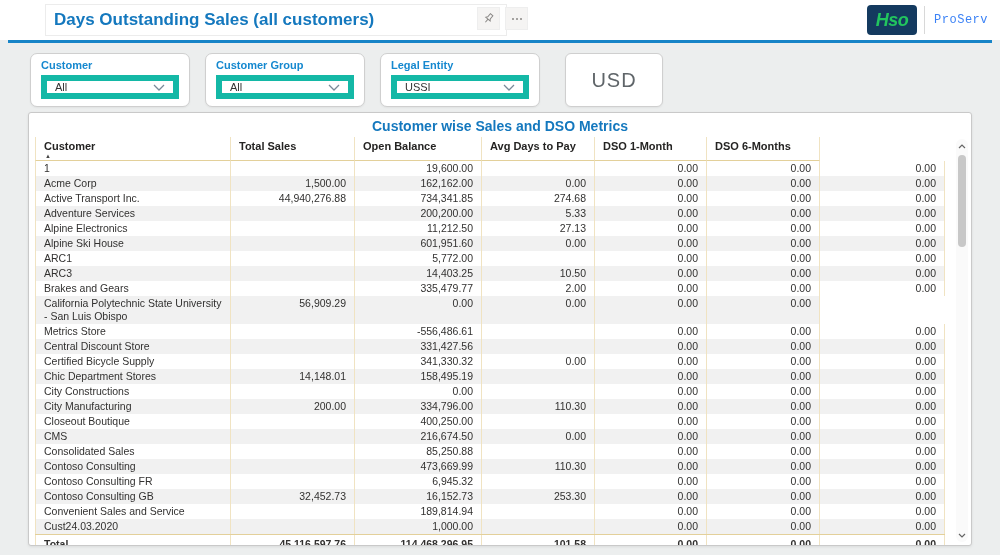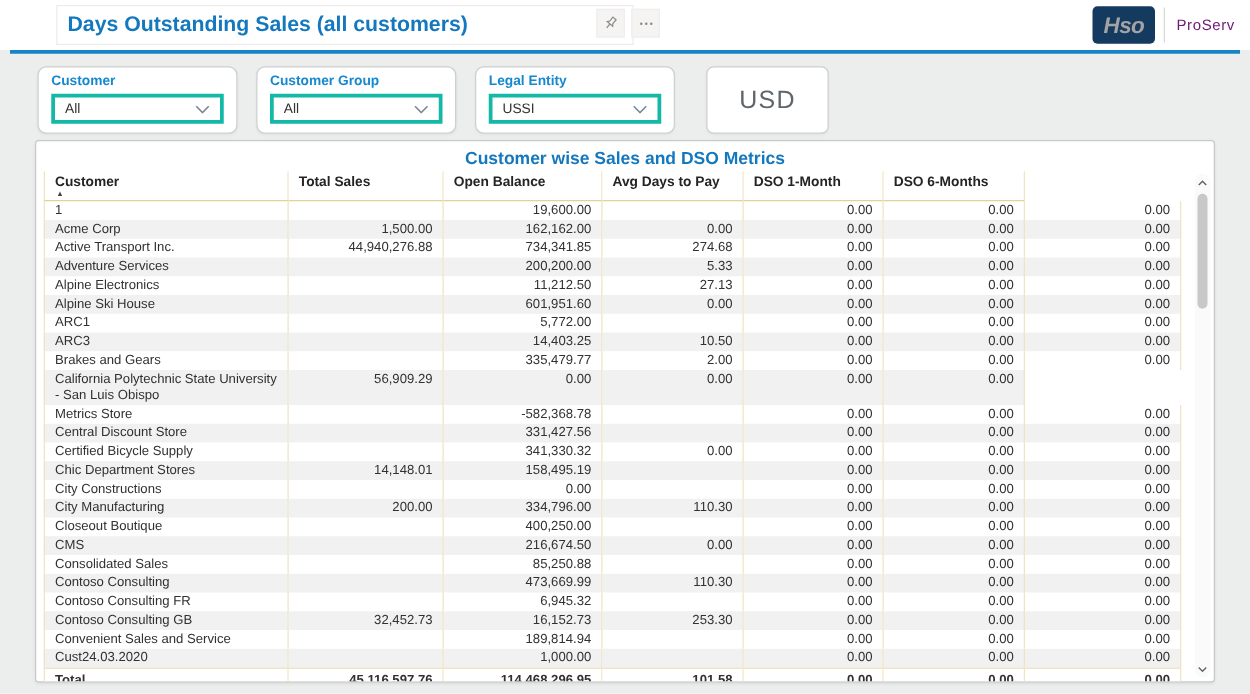--- a/index.html
+++ b/index.html
@@ -23,39 +23,39 @@
   .page-title { color:#1478be; font-size:17px; font-weight:bold; white-space:nowrap; }
   .topbar-actions { position:absolute; left:477px; top:7px; display:flex; gap:5px; }
   .icon-btn {
     width:23px; height:23px; background:#f5f4f3; border:1px solid #eeeeee;
     display:flex; align-items:center; justify-content:center; cursor:pointer;
   }
   .dots { display:flex; gap:2px; }
   .dots i { width:2px; height:2px; background:#8a8886; border-radius:50%; display:block; }
   .logo-area { position:absolute; right:12px; top:5px; display:flex; align-items:center; }
   .logo-box {
-    background:#143a5f; color:#a3a3a3; border-radius:4px;
+    background:#143a5f; color:#22c55e; border-radius:4px;
     width:50px; height:30px; display:flex; align-items:center; justify-content:center;
     font-weight:bold; font-style:italic; font-size:18px; letter-spacing:-0.5px;
   }
   .logo-divider { width:1px; height:28px; background:#d8d8d8; margin:0 9px 0 7px; }
   .logo-suffix {
-    font-family:Liberation Sans, sans-serif; color:#701a75; font-size:12px; letter-spacing:0.5px;
+    font-family:Liberation Mono, monospace; color:#3b82f6; font-size:12px; letter-spacing:0.5px;
   }
   .blue-rule { height:3px; background:#1784c7; margin:0 8px; }
   
   .filters { display:flex; align-items:flex-start; padding:10px 0 0 30px; height:66px; }
   .filter-card {
     width:160px; height:54px; background:#fff; border:1px solid #cfcfcf; border-radius:7px;
     padding:5px 10px 0 10px; margin-right:15px; box-shadow:0 1px 2px rgba(0,0,0,0.05);
   }
   .filter-card:nth-child(3) { margin-right:25px; }
   .filter-label { color:#1588cf; font-size:11px; font-weight:600; margin-bottom:4px; }
   .dropdown {
-    height:24px; border:3px solid #14b8a6; background:#fff;
+    height:24px; border:6px solid #14b8a6; background:#fff;
     display:flex; align-items:center; justify-content:space-between;
     padding:0 8px; cursor:pointer;
   }
   .dropdown-value { font-size:11px; color:#333; }
   .usd-card {
     width:98px; height:54px; background:#fff; border:1px solid #cfcfcf; border-radius:6px;
     display:flex; align-items:center; justify-content:center;
     box-shadow:0 1px 2px rgba(0,0,0,0.05);
   }
   .usd-value { color:#5f6569; font-size:20px; letter-spacing:1px; }
@@ -266,21 +266,21 @@
           <div class="c name">California Polytechnic State University - San Luis Obispo</div>
           <div class="c num">56,909.29</div>
           <div class="c num">0.00</div>
           <div class="c num">0.00</div>
           <div class="c num">0.00</div>
           <div class="c num">0.00</div>
         </div>
         <div class="grid trow">
           <div class="c name">Metrics Store</div>
           <div class="c num"></div>
-          <div class="c num">-582,368.78</div>
+          <div class="c num">-556,486.61</div>
           <div class="c num"></div>
           <div class="c num">0.00</div>
           <div class="c num">0.00</div>
           <div class="c num">0.00</div>
         </div>
         <div class="grid trow alt">
           <div class="c name">Central Discount Store</div>
           <div class="c num"></div>
           <div class="c num">331,427.56</div>
           <div class="c num"></div>

